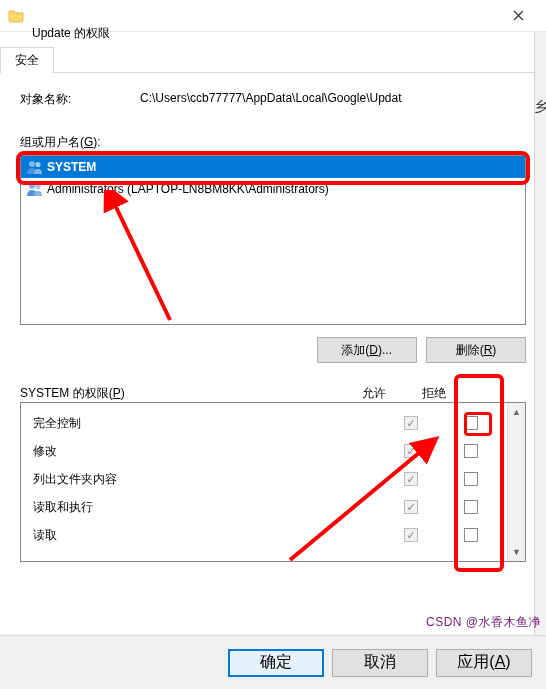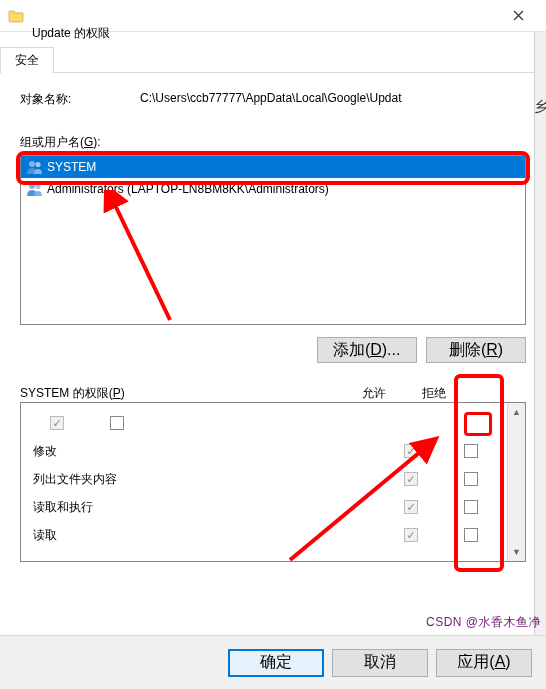--- a/index.html
+++ b/index.html
@@ -55,40 +55,41 @@
     position: relative;
   }
   .li {
     display: flex; align-items: center;
     height: 22px;
     padding: 0 4px;
   }
   .li.sel {
     background: #0078d7;
     color: #fff;
+    font-weight: bold;
   }
   .usericon { width: 20px; height: 16px; margin-right: 2px; }
   .red-box1 {
     position: absolute;
     border: 4px solid #ff0000;
     border-radius: 8px;
     pointer-events: none;
     left: -4px; right: -4px; top: -4px;
     height: 34px;
   }
   .li-wrap { position: relative; }
   .btnrow { text-align: right; margin: 12px 0 22px 0; }
   .winbtn {
     min-width: 100px;
     height: 26px;
     border: 1px solid #adadad;
     background: #e1e1e1;
     margin-left: 6px;
     font-family: inherit;
-    font-size: 16px;
+    font-size: 12px;
   }
   .perm-header {
     display: flex;
     padding-right: 44px;
     margin-bottom: 0;
   }
   .perm-header .ph-name { flex: 1; }
   .perm-header .ph-col { width: 60px; }
   .permbox {
     border: 1px solid #828790;
@@ -249,20 +250,21 @@
   <div class="perm-header">
     <div class="ph-name">SYSTEM 的权限(<span class="under">P</span>)</div>
     <div class="ph-col">允许</div>
     <div class="ph-col">拒绝</div>
   </div>
 
   <div style="position:relative;">
     <div class="permbox">
       <div class="perm-rows">
         <div class="prow">
+          <div class="pname">完全控制</div>
           <div class="pcol"><span class="cb dim checked"></span></div>
           <div class="pcol"><span class="cb"></span></div>
         </div>
         <div class="prow">
           <div class="pname">修改</div>
           <div class="pcol"><span class="cb dim checked"></span></div>
           <div class="pcol"><span class="cb"></span></div>
         </div>
         <div class="prow">
           <div class="pname">列出文件夹内容</div>

